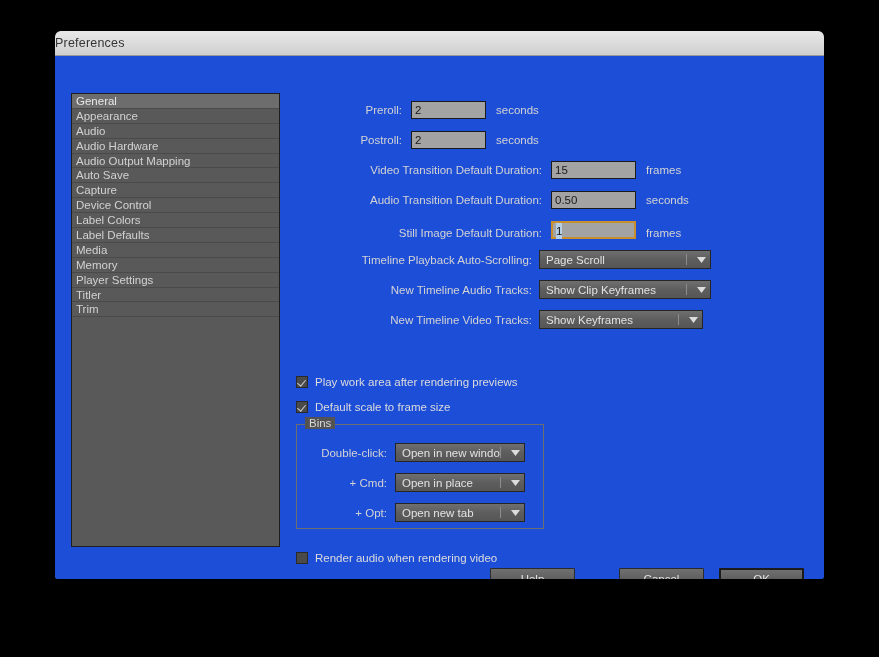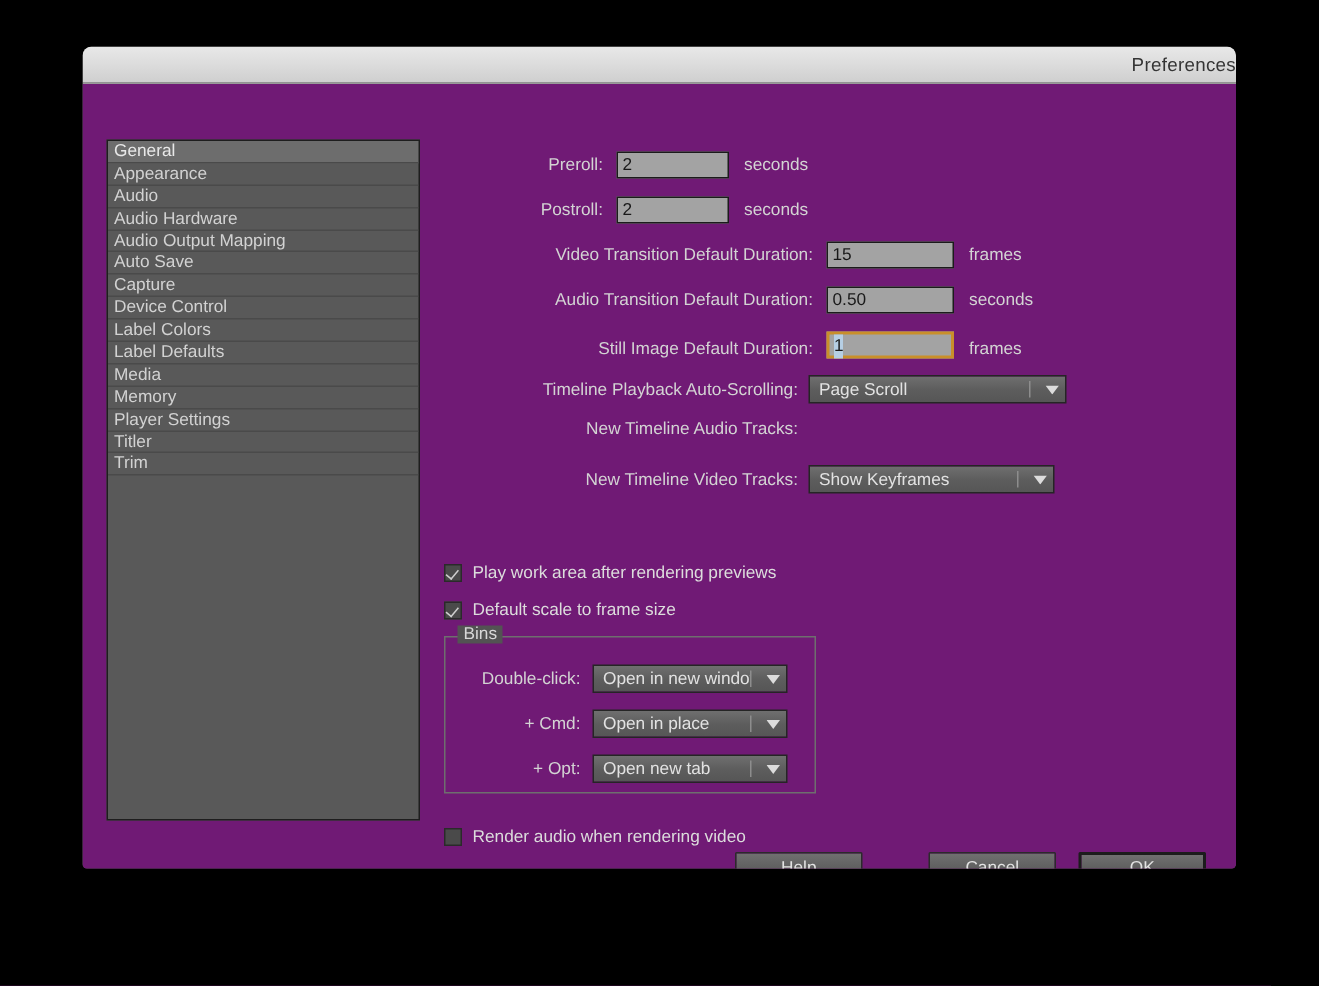--- a/index.html
+++ b/index.html
@@ -27,34 +27,34 @@
     box-sizing: border-box;
     overflow: hidden;
   }
   #titlebar {
     height: 24px;
     background: linear-gradient(to bottom, #e8e8e8 0%, #dcdcdc 50%, #cfcfcf 100%);
     border-bottom: 1px solid #9a9a9a;
     border-radius: 5px 5px 0 0;
     display: flex;
     align-items: center;
-    justify-content: flex-end;
+    justify-content: flex-start;
     position: relative;
   }
   #titlebar .title-text {
     font-size: 12.5px;
     color: #353535;
     letter-spacing: .2px;
   }
 
   #body {
     position: relative;
     width: 100%;
     height: 524px;
-    background: #701a75;
+    background: #1d4ed8;
   }
 
   
   #sidebar {
     position: absolute;
     left: 16px;
     top: 37px;
     width: 209px;
     height: 454px;
     background: #595959;
@@ -308,20 +308,29 @@
           <span class="dd-arrow">
               <svg width="9" height="6" viewBox="0 0 9 6">
                 <polygon points="0,0 9,0 4.5,6" fill="#dcdcdc"></polygon>
               </svg>
             </span>
         </span>
       </div>
 
       <div class="row" style="left:0; top:187px;">
         <span class="lbl" style="width:240px;">New Timeline Audio Tracks:</span>
+        <span class="dd" style="width:172px; margin-left:7px;">
+          <span class="dd-text">Show Clip Keyframes</span>
+          <span class="dd-sep"></span>
+          <span class="dd-arrow">
+              <svg width="9" height="6" viewBox="0 0 9 6">
+                <polygon points="0,0 9,0 4.5,6" fill="#dcdcdc"></polygon>
+              </svg>
+            </span>
+        </span>
       </div>
 
       <div class="row" style="left:0; top:217px;">
         <span class="lbl" style="width:240px;">New Timeline Video Tracks:</span>
         <span class="dd" style="width:164px; margin-left:7px;">
           <span class="dd-text">Show Keyframes</span>
           <span class="dd-sep"></span>
           <span class="dd-arrow">
               <svg width="9" height="6" viewBox="0 0 9 6">
                 <polygon points="0,0 9,0 4.5,6" fill="#dcdcdc"></polygon>

